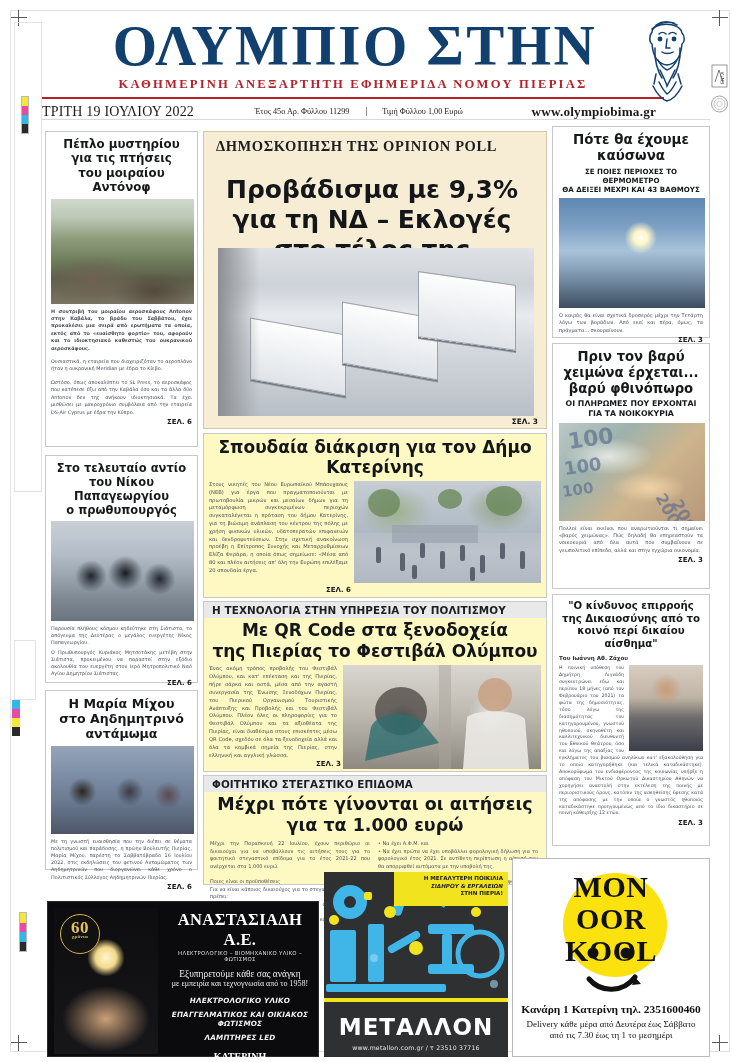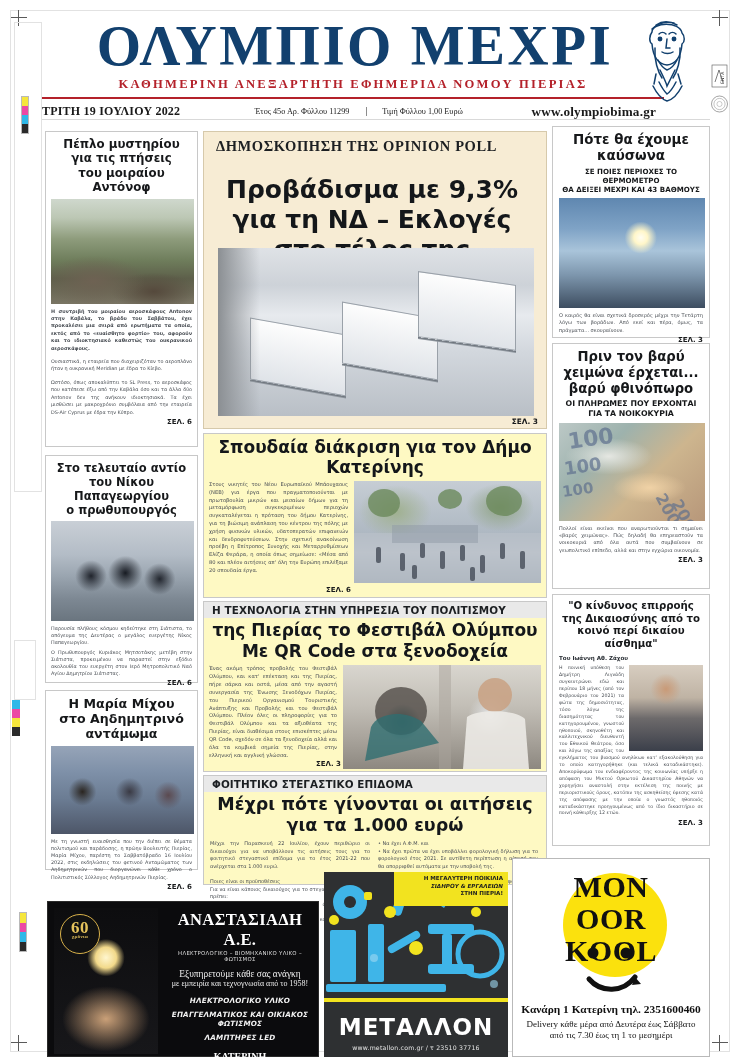--- a/index.html
+++ b/index.html
@@ -55,21 +55,21 @@
     padding-right: 46px;
   }
   .mast-rule {
     height: 1.6px; background: #b4212a; margin-top: 5px; width: 622px;
   }
   .mast-info {
     display: flex; align-items: center; margin-top: 5px; width: 622px;
     font-family: "Liberation Serif", serif;
     color: #1a1a1a;
   }
-  .mi-date { font-size: 12px; font-weight: bold; width: 196px; letter-spacing: .2px;}
+  .mi-date { font-size: 14px; font-weight: normal; width: 196px; letter-spacing: .2px;}
   .mi-issue { font-size: 8.2px; width: 128px; text-align: center; }
   .mi-price { font-size: 8.2px; width: 112px; text-align: center; border-left: 1px solid #8d8d8d; }
   .mi-site { font-size: 13.2px; font-weight: bold; flex: 1; text-align: right; letter-spacing: .2px; padding-right: 8px;}
   .mast-baseline { position:absolute; left: 0; top: 103px; width: 668px; height: 1px; background: #d9d9d9;}
 
   .zeus { position: absolute; right: 12px; top: -4px; width: 62px; height: 96px; }
   .enta { position: absolute; right: -20px; top: 48px; width: 20px; height: 60px; }
   .box {
     border: 0.8px solid #c8c8c8;
     background: #ffffff;
@@ -274,21 +274,21 @@
   <div class="cmykbar" style="left:19px;top:912px;height:40px;">
     <i style="height:10px;background:#f5e63c"></i>
     <i style="height:10px;background:#ec49a4"></i>
     <i style="height:10px;background:#2fb8e8"></i>
     <i style="height:10px;background:#2a2a2a"></i>
   </div>
   <div class="trimbox" style="left:14px;top:22px;width:28px;height:470px;"></div>
   <div class="trimbox" style="left:14px;top:640px;width:22px;height:60px;"></div>
 
   <div class="masthead">
-    <div class="mast-title">ΟΛΥΜΠΙΟ ΜΕΧΡΙ</div>
+    <div class="mast-title">ΟΛΥΜΠΙΟ ΣΤΗΝ</div>
     <div class="mast-sub">ΚΑΘΗΜΕΡΙΝΗ ΑΝΕΞΑΡΤΗΤΗ ΕΦΗΜΕΡΙΔΑ ΝΟΜΟΥ ΠΙΕΡΙΑΣ</div>
     <div class="mast-rule"></div>
     <div class="mast-info">
       <span class="mi-date">ΤΡΙΤΗ 19 ΙΟΥΛΙΟΥ 2022</span>
       <span class="mi-issue">Έτος 45ο Αρ. Φύλλου 11299</span>
       <span class="mi-price">Τιμή Φύλλου 1,00 Ευρώ</span>
       <span class="mi-site">www.olympiobima.gr</span>
     </div>
     <div class="mast-baseline"></div>
 
@@ -466,22 +466,22 @@
           </g>
         </svg>
       </div>
     </div>
     <span class="sel" style="font-size:7px;position:absolute;left:122px;bottom:3px;">ΣΕΛ. 6</span>
   </div>
 
   <div class="c-art" style="top:601px;width:344px;height:171px;">
     <div class="c-kicker-bar">Η ΤΕΧΝΟΛΟΓΙΑ ΣΤΗΝ ΥΠΗΡΕΣΙΑ ΤΟΥ ΠΟΛΙΤΙΣΜΟΥ</div>
     <div class="c-hl" style="font-size:17px;line-height:20.5px;padding-top:2px;">
+      <div>Με QR Code στα ξενοδοχεία</div>
       <div>της Πιερίας το Φεστιβάλ Ολύμπου</div>
-      <div>Με QR Code στα ξενοδοχεία</div>
     </div>
     <div style="display:flex;gap:6px;margin-top:4px;padding:0 5px;">
       <div class="body-txt" style="width:128px;font-size:5.2px;line-height:7.9px;">Ένας ακόμη τρόπος προβολής του Φεστιβάλ Ολύμπου, και κατ' επέκταση και της Πιερίας, πήρε σάρκα και οστά, μέσα από την αγαστή συνεργασία της Ένωσης Ξενοδόχων Πιερίας, του Πιερικού Οργανισμού Τουριστικής Ανάπτυξης και Προβολής και του Φεστιβάλ Ολύμπου. Πλέον όλες οι πληροφορίες για το Φεστιβάλ Ολύμπου και τα αξιοθέατα της Πιερίας, είναι διαθέσιμα στους επισκέπτες μέσω QR Code, σχεδόν σε όλα τα ξενοδοχεία αλλά και όλα τα κομβικά σημεία της Πιερίας, στην ελληνική και αγγλική γλώσσα.</div>
       <div class="photo ph-hotel" style="width:198px;height:104px;">
         <svg viewBox="0 0 198 104" width="198" height="104" style="position:absolute;inset:0">
           <ellipse cx="58" cy="46" rx="26" ry="24" fill="#4a4440" opacity=".75"></ellipse>
           <path d="M28 62 C34 48 60 44 78 56 L96 78 L22 96 Z" fill="#2f6e70" opacity=".8"></path>
           <ellipse cx="152" cy="30" rx="17" ry="17" fill="#c9a183" opacity=".85"></ellipse>
           <path d="M124 52 C134 44 172 44 182 54 L186 104 L120 104 Z" fill="#eceae6" opacity=".9"></path>
           <rect x="96" y="0" width="12" height="104" fill="#a9a49c" opacity=".5"></rect>

